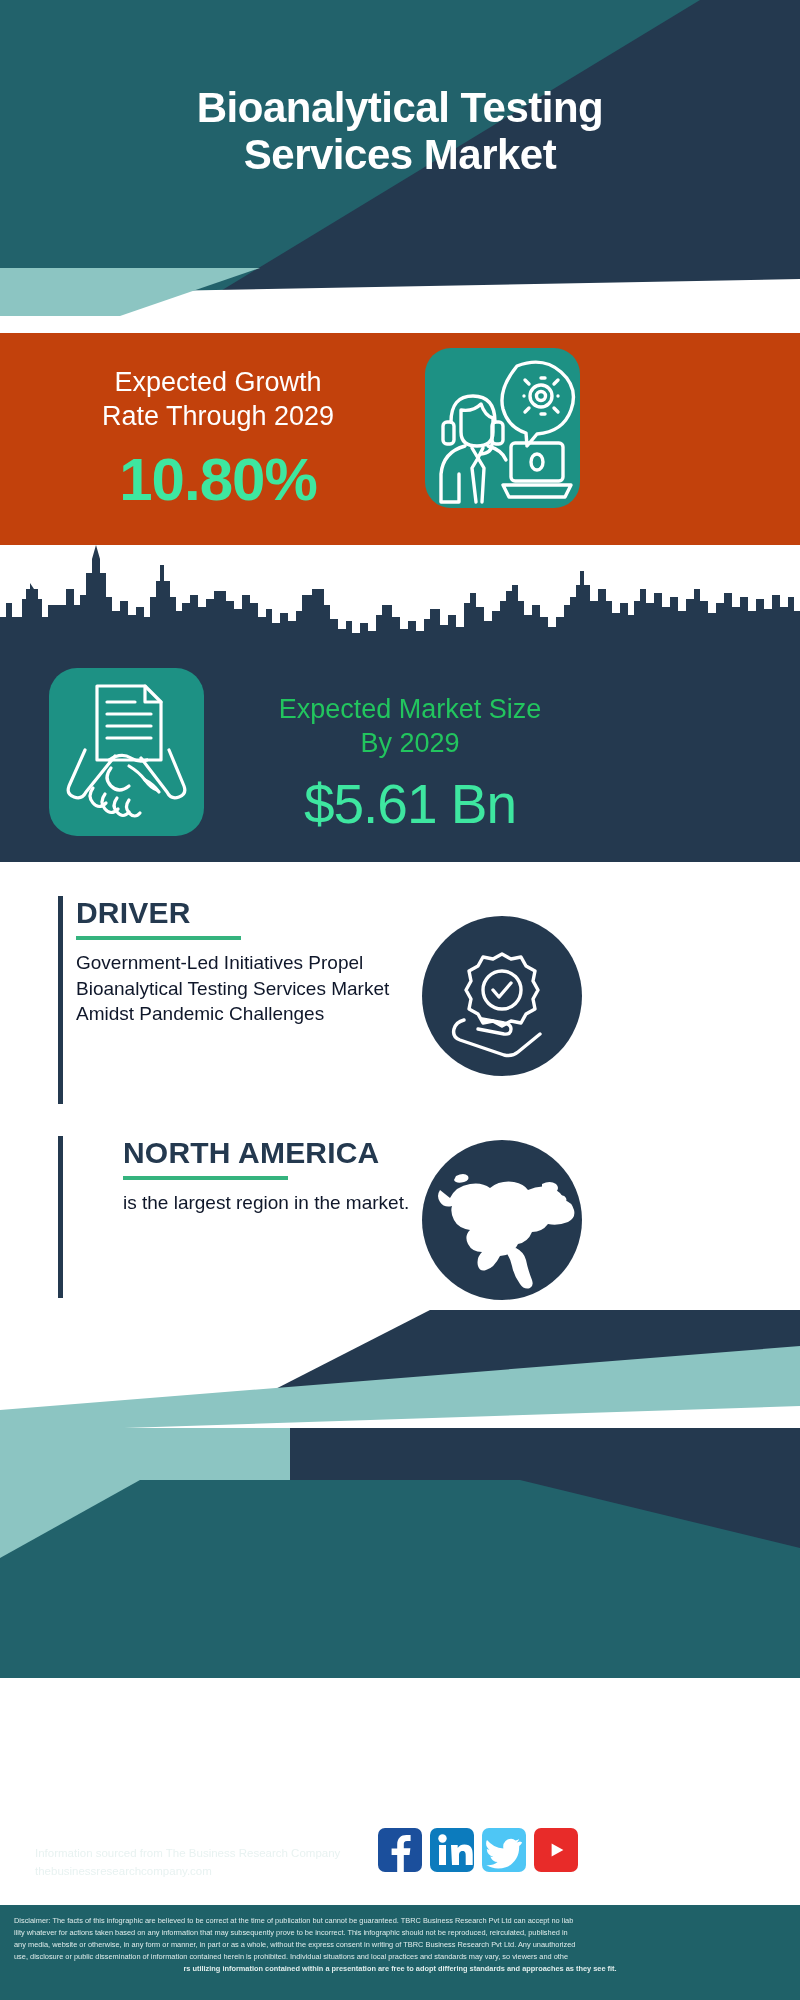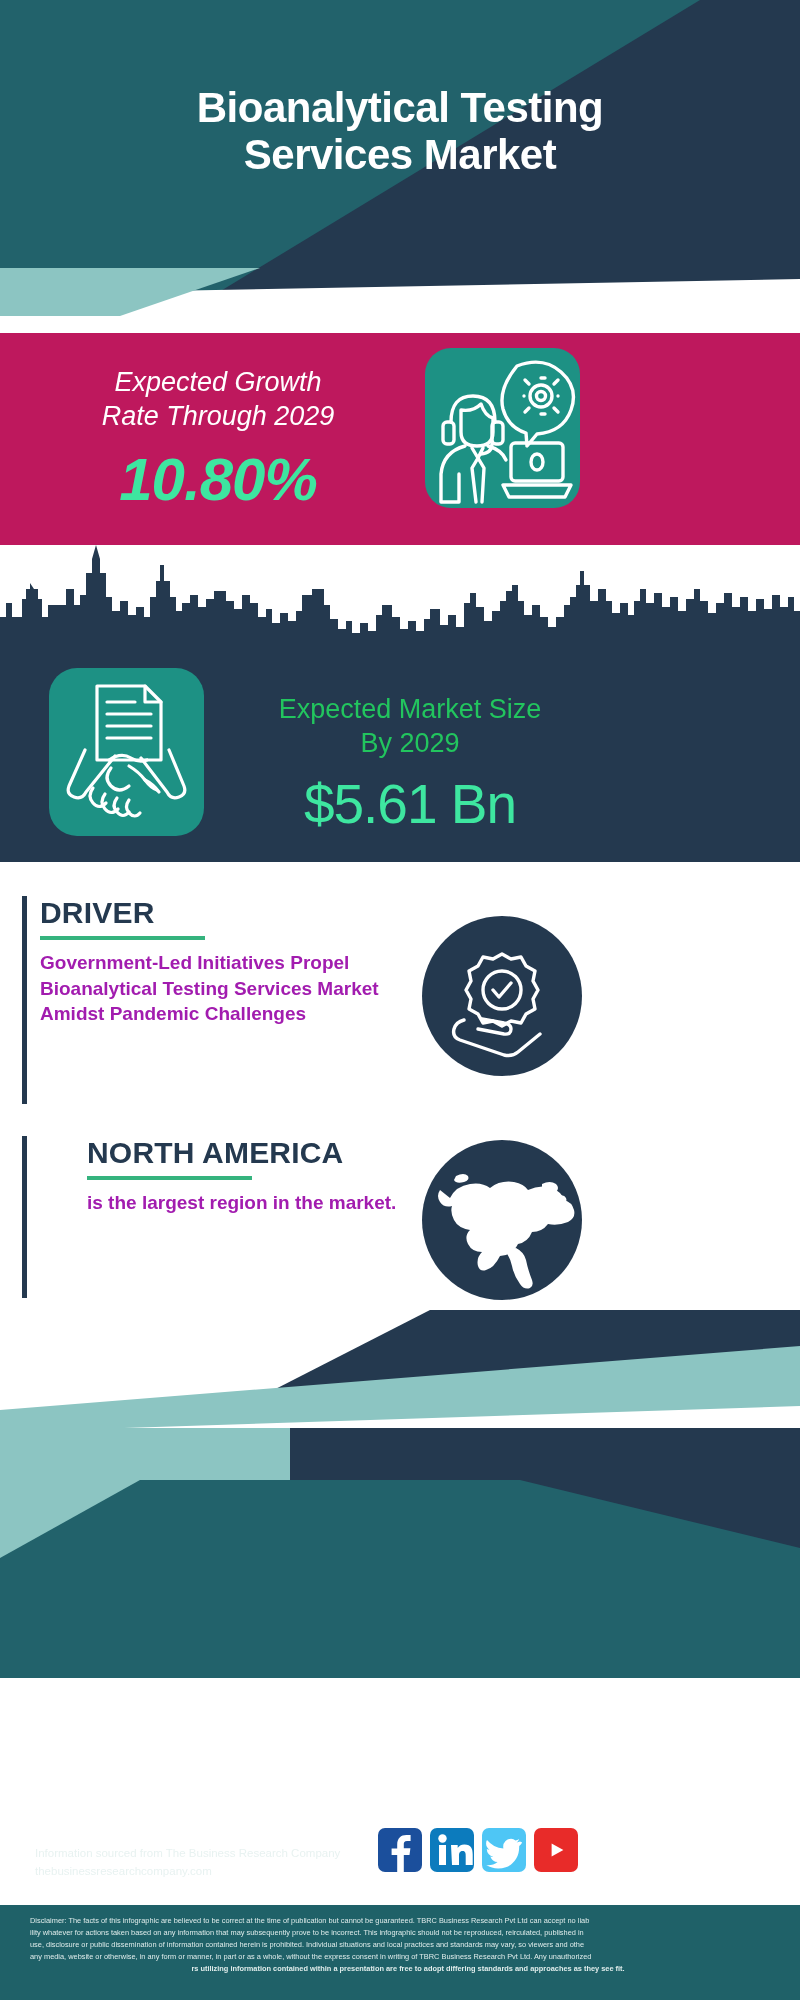--- a/index.html
+++ b/index.html
@@ -37,22 +37,21 @@
   }
   .band-mint {
     position:absolute; left:0; top:268px; width:260px; height:48px;
     background:#8cc5c2;
     clip-path: polygon(0 0, 260px 0, 120px 48px, 0 48px);
   }
 
   
   .growth {
     position:absolute; left:0; top:333px; width:800px; height:212px;
-    background:#be185d;
-    font-style:italic;
+    background:#c2410c;
   }
   .growth .label {
     position:absolute; left:32px; top:32px; width:372px;
     text-align:center; color:#ffffff;
     font-size:27px; line-height:1.27; font-weight:normal;
   }
   .growth .value {
     position:absolute; left:32px; top:112px; width:372px;
     text-align:center; color:#3ee6a0;
     font-size:60px; font-weight:bold; letter-spacing:-1px;
@@ -87,34 +86,34 @@
   }
   .market .value {
     position:absolute; left:228px; top:132px; width:364px;
     text-align:center; color:#3ee6a0;
     font-size:55px; font-weight:normal; letter-spacing:-1px;
   }
 
   
   .content { position:absolute; left:0; top:862px; width:800px; height:448px; background:#ffffff; }
 
-  .card { position:absolute; }
+  .card { position:absolute;margin-left:36px; }
   .card .rule {
     position:absolute; left:0; top:0; width:5px;
     background:#24394f;
   }
   .card h2 {
     color:#24394f; font-size:30px; font-weight:bold; letter-spacing:0.2px;
     margin:0 0 0 0;
   }
   .card .underline {
     width:165px; height:4px; background:#35b37e; margin:6px 0 10px 0;
   }
   .card p {
-    color:#a21caf; font-size:19px; font-weight:bold; line-height:1.35;
+    color:#0f172a; font-size:19px; font-weight:normal; line-height:1.35;
     max-width:360px;
   }
   .circle-icon {
     position:absolute; border-radius:50%; background:#24394f;
   }
 
   
   .bot {
     position:absolute; left:0; top:1310px; width:800px; height:585px;
     overflow:hidden;
@@ -163,21 +162,21 @@
   }
   .s-fb { background:#1b4f9c; }
   .s-li { background:#0c7bbd; }
   .s-tw { background:#4ec6f5; }
   .s-yt { background:#e82b29; }
   .social svg { display:block; }
 
   
   .disclaimer {
     position:absolute; left:0; top:1905px; width:800px; height:95px;
-    background:#1f6168; padding:10px 14px 0 30px;
+    background:#1f6168; padding:10px 14px 0 14px;
     color:#dfeceb; font-size:7.4px; line-height:1.62;
     text-align:center;
   }
   .disclaimer .dline { text-align:justify; }
   .disclaimer .dlast { text-align:center;font-weight:bold; }
   .sep {
     position:absolute; left:0; top:1900px; width:800px; height:3px; background:#ffffff;
   }
 </style>
 </head>
@@ -380,18 +379,18 @@
           <path fill="#ffffff" d="M17.6 28.6V15.4L29.4 22z"></path>
         </svg>
     </div>
   </div>
 
   <div class="sep"></div>
 
   <div class="disclaimer">
     <div class="dline">Disclaimer: The facts of this infographic are believed to be correct at the time of publication but cannot be guaranteed. TBRC Business Research Pvt Ltd can accept no liab</div>
     <div class="dline">ility whatever for actions taken based on any information that may subsequently prove to be incorrect. This infographic should not be reproduced, reirculated, published in</div>
+    <div class="dline">any media, website or otherwise, in any form or manner, in part or as a whole, without the express consent in writing of TBRC Business Research Pvt Ltd. Any unauthorized</div>
     <div class="dline">use, disclosure or public dissemination of information contained herein is prohibited. Individual situations and local practices and standards may vary, so viewers and othe</div>
-    <div class="dline">any media, website or otherwise, in any form or manner, in part or as a whole, without the express consent in writing of TBRC Business Research Pvt Ltd. Any unauthorized</div>
     <div class="dlast">rs utilizing information contained within a presentation are free to adopt differing standards and approaches as they see fit.</div>
   </div>
 
 </div>
 
 </body></html>

